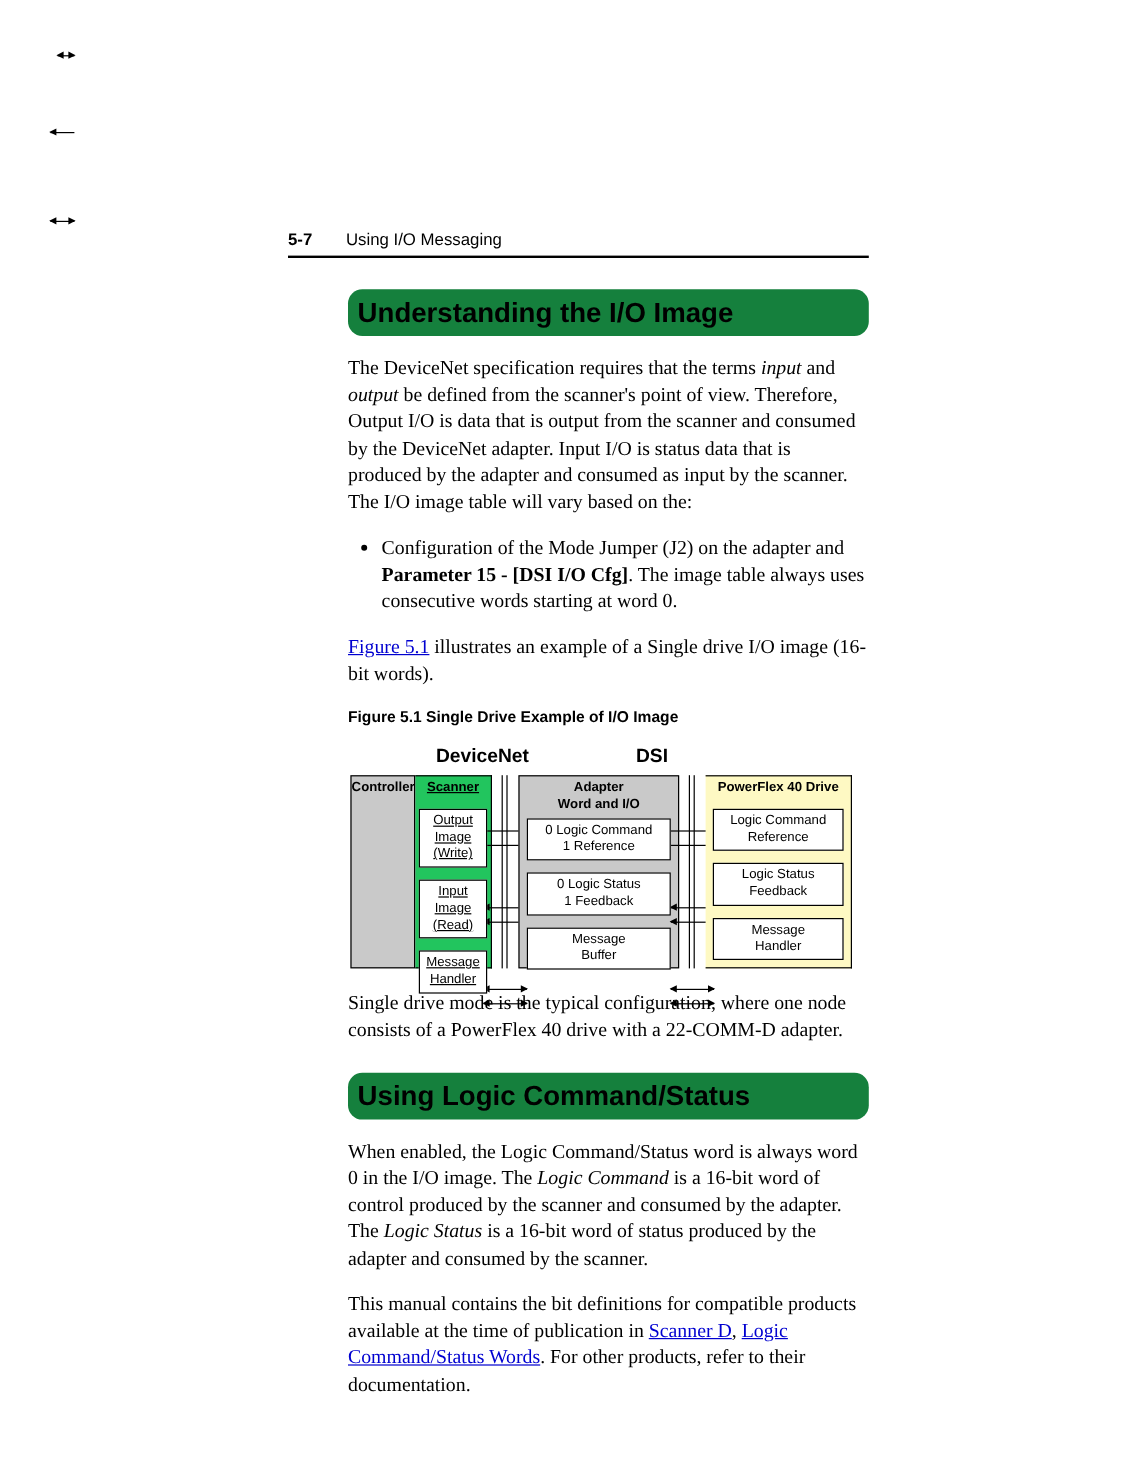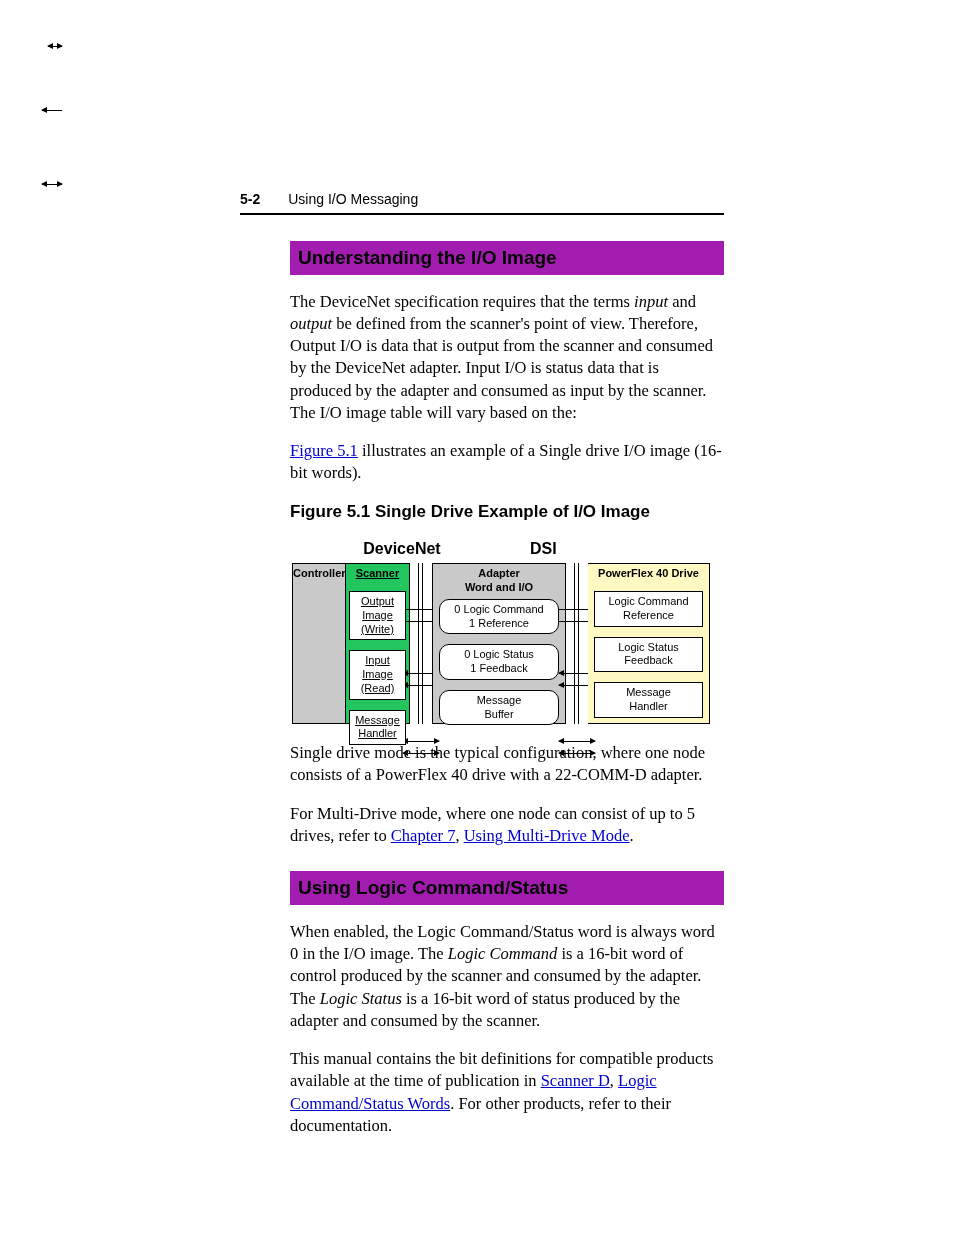--- a/index.html
+++ b/index.html
@@ -33,42 +33,43 @@
     border: none;
     border-top: 2px solid #000;
     margin: 0 0 26px 0;
   }
   .content {
     margin-left: 50px;
   }
   .h2 {
     font-family: Arial, Helvetica, sans-serif;
     font-weight: bold;
-    font-size: 19px;
-    background: #a21caf;
+    font-size: 23px;
+    background: #15803d;
     padding: 4px 8px;
     margin: 0 0 16px 0;
+    border-radius: 12px;
   }
   .para {
     margin: 0 0 16px 0;
   }
   ul.bullets {
     margin: 0 0 16px 0;
     padding-left: 28px;
   }
   ul.bullets li {
     margin-bottom: 6px;
   }
   .link {
     color: #0000d0;
     text-decoration: underline;
   }
   .fig-caption {
     font-family: Arial, Helvetica, sans-serif;
-    font-size: 17px;
+    font-size: 13px;
     font-weight: bold;
     margin: 8px 0 14px 0;
   }
   .italic { font-style: italic; }
   .bold { font-weight: bold; }
 
   
   .diagram {
     font-family: Arial, Helvetica, sans-serif;
     font-size: 11px;
@@ -153,21 +154,21 @@
     background: #fff;
     border: 1px solid #000;
     margin: 6px 4px;
     text-align: center;
     padding: 3px 2px;
     line-height: 1.25;
     position: relative;
     z-index: 2;
   }
   .scanner-col .cellbox { margin: 10px 3px; }
-  .adapter-col .cellbox { margin: 10px 6px; border-radius: 10px; }
+  .adapter-col .cellbox { margin: 10px 6px; }
   .drive-col   .cellbox { margin: 10px 6px; }
   .dg-body { height: 161px; }
   .arrow-line {
     position: absolute;
     height: 1px;
     background: #000;
   }
   .arrow-line::before, .arrow-line::after {
     content: "";
     position: absolute;
@@ -180,33 +181,38 @@
   .arrow-line.rl::before { left: -1px; border-right: 6px solid #000; }
   .arrow-line.both::before { left: -1px; border-right: 6px solid #000; }
   .arrow-line.both::after  { right: -1px; border-left: 6px solid #000; }
 </style>
 </head>
 <body>
 
 <div class="page">
 
   <div class="running-head">
-    <span class="pg">5-2</span>
+    <span class="pg">5-7</span>
     <span>Using I/O Messaging</span>
   </div>
   <hr class="hr-main">
 
   <div class="content">
 
     <div class="h2">Understanding the I/O Image</div>
 
     <p class="para">
       <span>The DeviceNet specification requires that the terms </span><span class="italic">input</span><span> and </span><span class="italic">output</span><span> be defined from the scanner's point of view. Therefore, Output I/O is data that is output from the scanner and consumed by the DeviceNet adapter. Input I/O is status data that is produced by the adapter and consumed as input by the scanner. The I/O image table will vary based on the:</span>
     </p>
 
+    <ul class="bullets">
+      <li>
+        <span>Configuration of the Mode Jumper (J2) on the adapter and </span><span class="bold">Parameter 15 - [DSI I/O Cfg]</span><span>. The image table always uses consecutive words starting at word 0.</span>
+      </li>
+    </ul>
 
     <p class="para">
       <span class="link">Figure 5.1</span><span> illustrates an example of a Single drive I/O image (16-bit words).</span>
     </p>
 
     <div class="fig-caption">Figure 5.1   Single Drive Example of I/O Image</div>
 
     <div class="diagram">
       <div class="dg-heads">
         <span class="dn">DeviceNet</span>
@@ -269,23 +275,20 @@
         </div>
 
         <div class="arrow-line both" style="left:48px;width:14px;top:46px"></div>
         <div class="arrow-line rl" style="left:42px;width:20px;top:110px"></div>
         <div class="arrow-line both" style="left:42px;width:20px;top:184px"></div>
       </div>
     </div>
 
     <p class="para">Single drive mode is the typical configuration, where one node consists of a PowerFlex 40 drive with a 22-COMM-D adapter.</p>
 
-    <p class="para">
-      <span>For Multi-Drive mode, where one node can consist of up to 5 drives, refer to </span><span class="link">Chapter 7</span><span>, </span><span class="link">Using Multi-Drive Mode</span><span>.</span>
-    </p>
 
     <div class="h2" style="margin-top:24px">Using Logic Command/Status</div>
 
     <p class="para">
       <span>When enabled, the Logic Command/Status word is always word 0 in the I/O image. The </span><span class="italic">Logic Command</span><span> is a 16-bit word of control produced by the scanner and consumed by the adapter. The </span><span class="italic">Logic Status</span><span> is a 16-bit word of status produced by the adapter and consumed by the scanner.</span>
     </p>
 
     <p class="para">
       <span>This manual contains the bit definitions for compatible products available at the time of publication in </span><span class="link">Scanner D</span><span>, </span><span class="link">Logic Command/Status Words</span><span>. For other products, refer to their documentation.</span>
     </p>

